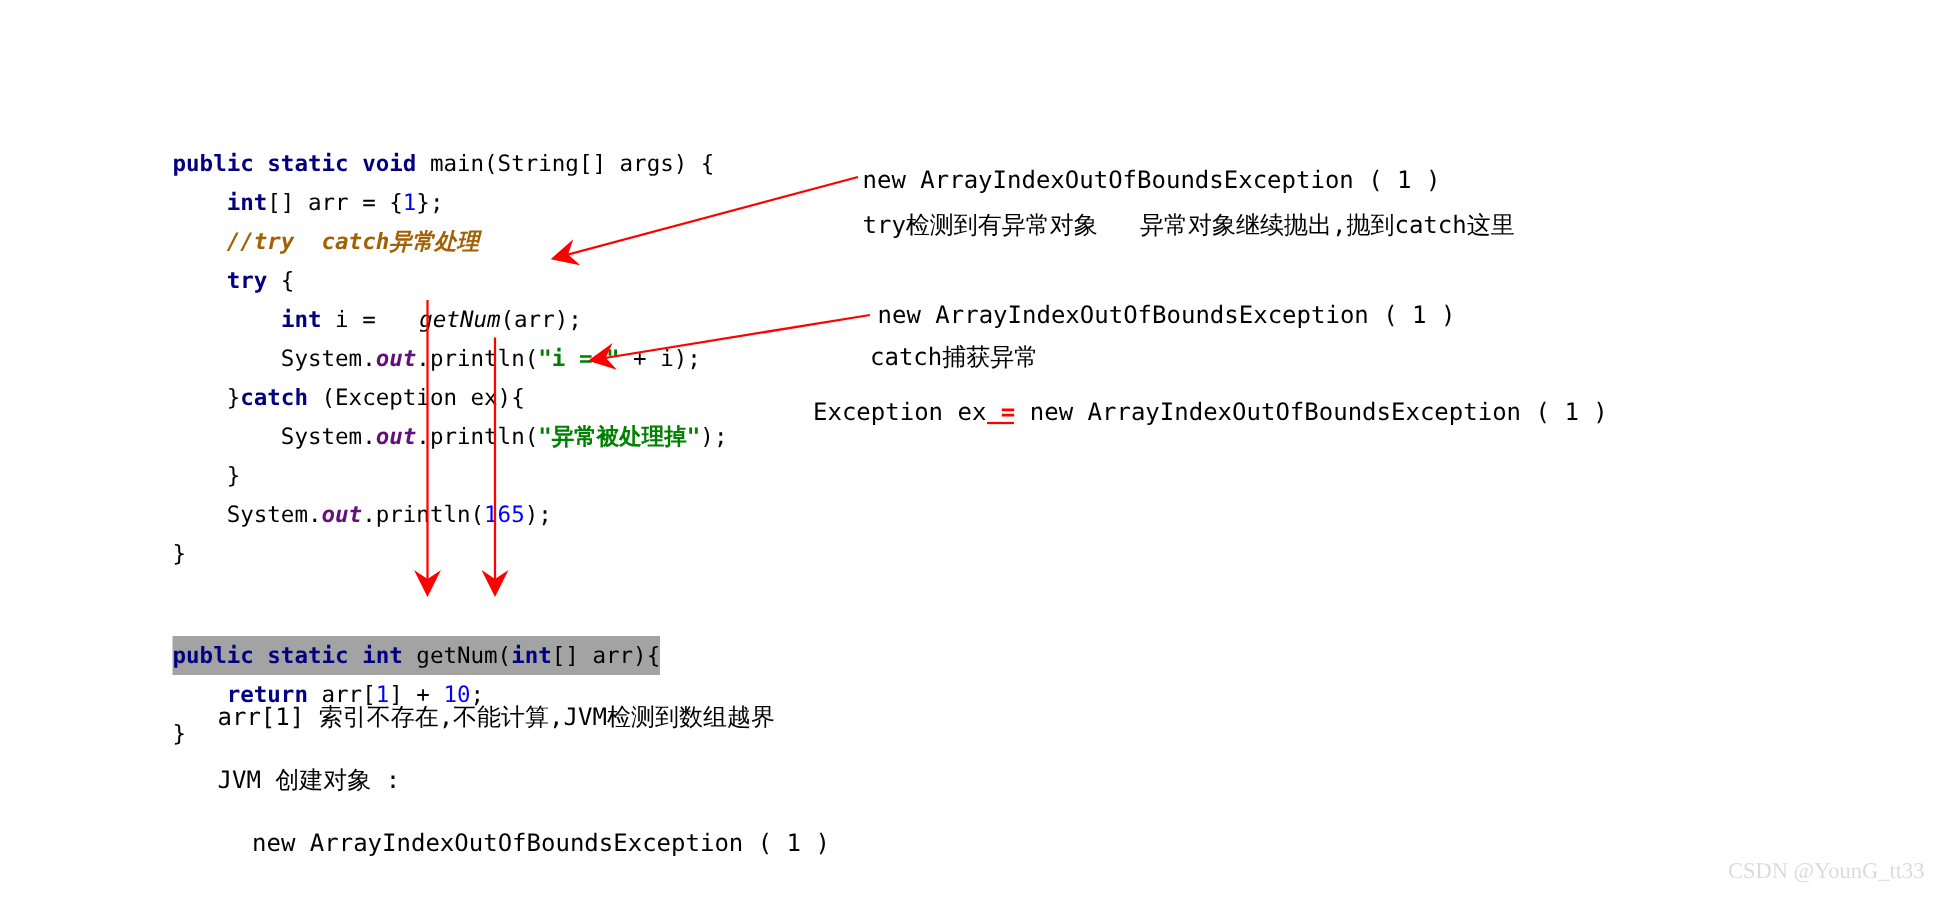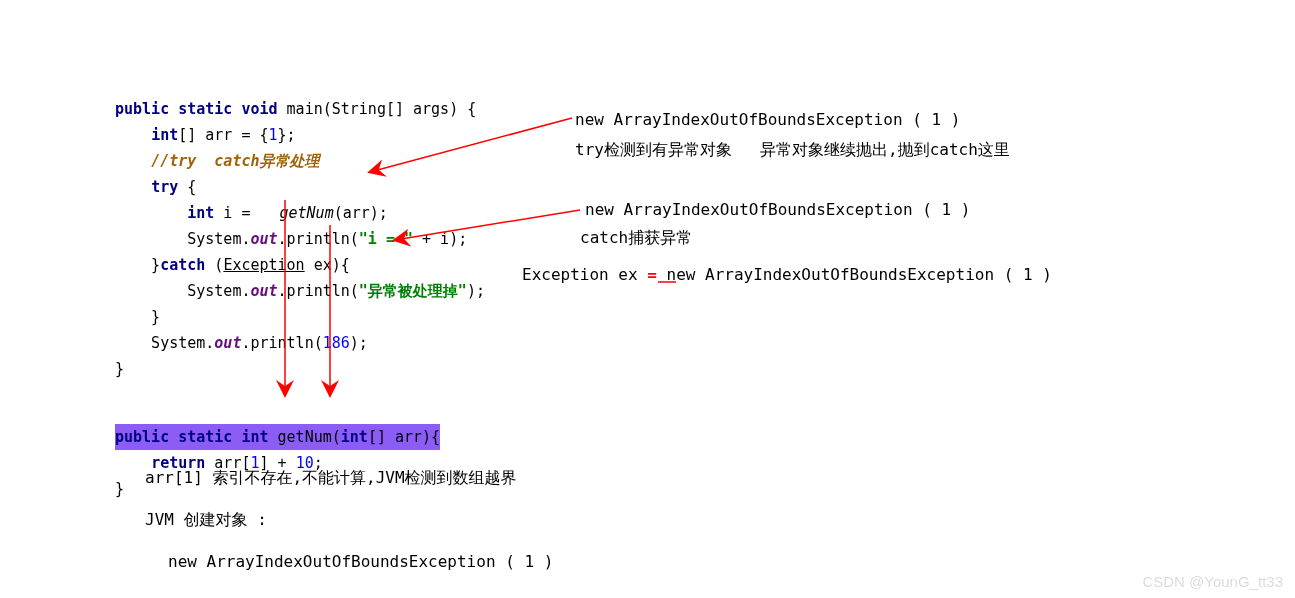--- a/index.html
+++ b/index.html
@@ -20,24 +20,24 @@
     font-family: Consolas, monospace;
     line-height: 26px;
     white-space: pre;
   }
   .kw { color: #000080; font-weight: bold; margin-top: 40px; }
   .comment { color: #a16207; font-style: italic; font-weight: bold;}
   .str { color: #008000; font-weight: bold;}
   .num { color: #0000ff; }
   .out { font-style: italic; font-weight: bold; color:#660e7a;}
   .call { font-style: italic; margin-left: 20px; }
-  .underline { text-decoration: underline; text-decoration-color: #000; }
+  .underline { text-decoration-color: #000; }
   
   .method-hl {
-    background: #8b5cf6;
+    background: #a3a3a3;
     display: inline-block;
   }
   .code-block2 {
     position: absolute;
     left: 115px;
     top: 398px;
     font-family: Consolas, monospace;
     line-height: 26px;
     white-space: pre;
   }
@@ -56,52 +56,52 @@
     pointer-events: none;
   }
   .red { stroke: #ff0000; fill: none; stroke-width: 1.5; }
   .red-fill { fill: #ff0000; }
   .watermark {
     position: absolute;
     right: 12px;
     bottom: 8px;
     color: rgba(0,0,0,0.15);
     font-size: 15px;
-    font-family: Liberation Sans, sans-serif;
+    font-family: Liberation Serif, serif;
   }
 </style>
 </head>
 <body>
 
 <div class="code-block">
 <span class="kw">public static void</span><span> main(String[] args) {</span>
 <span>    </span><span class="kw">int</span><span>[] arr = {</span><span class="num">1</span><span>};</span>
 <span>    </span><span class="comment">//try  catch异常处理</span>
 <span>    </span><span class="kw">try</span><span> {</span>
 <span>        </span><span class="kw">int</span><span> i = </span><span class="call">getNum</span><span>(arr);</span>
 <span>        System.</span><span class="out">out</span><span>.println(</span><span class="str">"i = "</span><span> + i);</span>
 <span>    }</span><span class="kw">catch</span><span> (</span><span class="underline">Exception</span><span> ex){</span>
 <span>        System.</span><span class="out">out</span><span>.println(</span><span class="str">"异常被处理掉"</span><span>);</span>
 <span>    }</span>
-<span>    System.</span><span class="out">out</span><span>.println(</span><span class="num">186</span><span>);</span>
+<span>    System.</span><span class="out">out</span><span>.println(</span><span class="num">165</span><span>);</span>
 <span>}</span>
 </div>
 
 <div class="code-block2">
 <span class="method-hl"><span class="kw">public static int</span><span> getNum(</span><span class="kw">int</span><span>[] arr){</span></span>
 <span>    </span><span class="kw">return</span><span> arr[</span><span class="num">1</span><span>] + </span><span class="num">10</span><span>;</span>
 <span>}</span>
 </div>
 
 <div class="annot" style="left:575px;top:110px;">new ArrayIndexOutOfBoundsException ( 1 )</div>
 <div class="annot" style="left:575px;top:140px;">try检测到有异常对象</div>
 <div class="annot" style="left:760px;top:140px;">异常对象继续抛出,抛到catch这里</div>
 <div class="annot" style="left:585px;top:200px;">new ArrayIndexOutOfBoundsException ( 1 )</div>
 <div class="annot" style="left:580px;top:228px;">catch捕获异常</div>
-<div class="annot" style="left:522px;top:265px;"><span>Exception ex </span><span style="color:#ff0000;font-weight:bold;">=</span><span> new ArrayIndexOutOfBoundsException ( 1 )</span></div>
+<div class="annot" style="left:542px;top:265px;"><span>Exception ex </span><span style="color:#ff0000;font-weight:bold;">=</span><span> new ArrayIndexOutOfBoundsException ( 1 )</span></div>
 
 <div class="annot" style="left:145px;top:468px;text-align:center;">arr[1] 索引不存在,不能计算,JVM检测到数组越界</div>
 <div class="annot" style="left:145px;top:510px;">JVM 创建对象 :</div>
 <div class="annot" style="left:168px;top:552px;">new ArrayIndexOutOfBoundsException ( 1 )</div>
 
 <svg class="arrows">
   <defs>
     <marker id="ah" markerWidth="12" markerHeight="12" refX="10" refY="6" orient="auto">
       <path d="M0,0 L12,6 L0,12 L4,6 Z" class="red-fill"></path>
     </marker>

